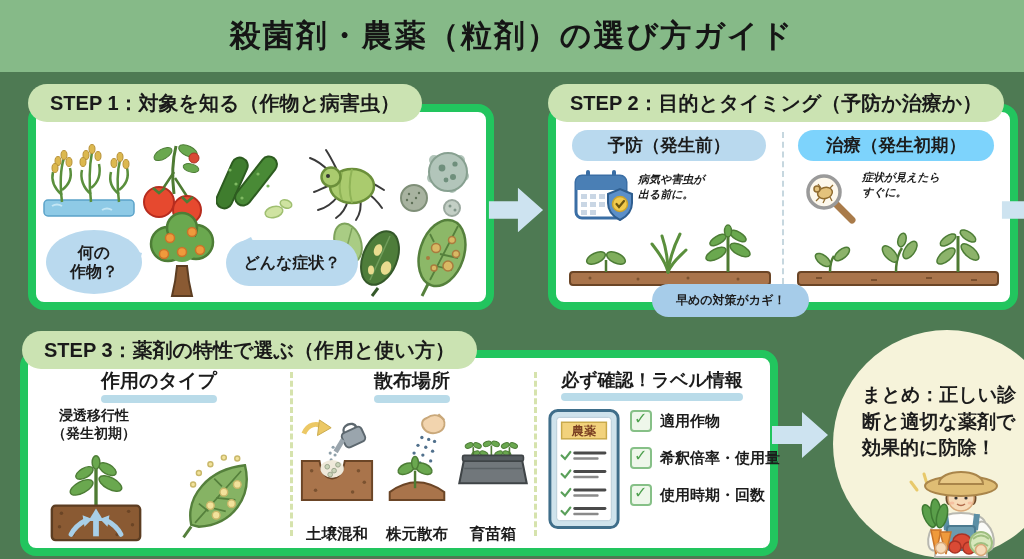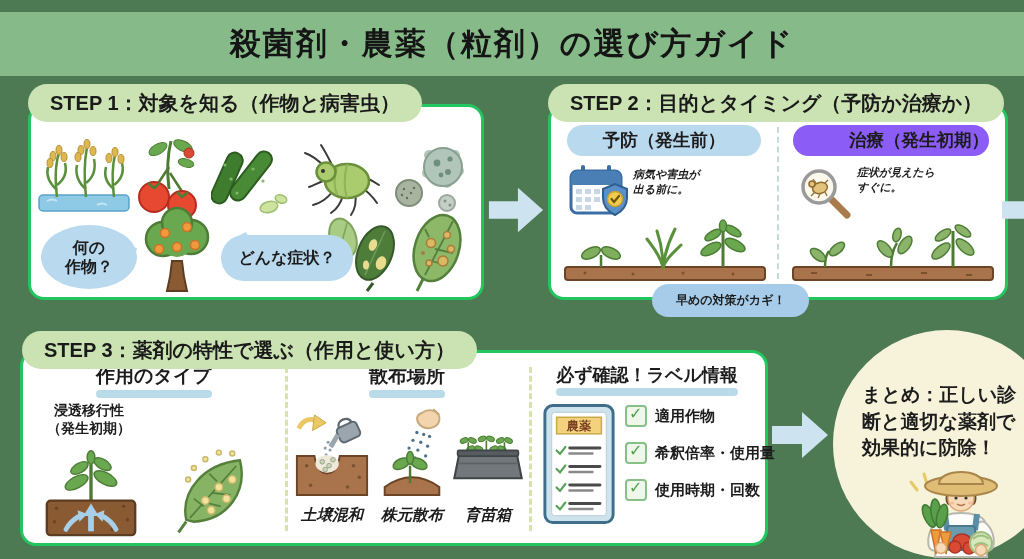--- a/index.html
+++ b/index.html
@@ -4,27 +4,27 @@
 <style>
   html,body{margin:0;padding:0;}
   body{
     width:1024px;height:559px;position:relative;overflow:hidden;
     background:#4e7a53;
     font-family:"Liberation Sans","DejaVu Sans",sans-serif;
     color:#1c1c1c;
   }
   .abs{position:absolute;}
   
-  .banner{left:0;top:12px;width:1024px;height:64px;background:#86ba88;
+  .banner{left:0;top:0;width:1024px;height:72px;background:#86ba88;
     display:flex;align-items:center;justify-content:center;text-align:right;}
   .banner h1{margin:0;font-size:31px;font-weight:800;letter-spacing:2px;color:#151515;}
   
   .step-pill{height:38px;line-height:38px;padding:0 22px;background:#cbe3b2;
     border-radius:20px;font-size:20px;font-weight:800;white-space:nowrap;z-index:3;color:#1a1a1a;}
-  .card{background:#ffffff;border:3px solid #22c55e;border-radius:16px;z-index:1;}
+  .card{background:#ffffff;border:8px solid #22c55e;border-radius:16px;z-index:1;}
   #pill1{left:28px;top:84px;}
   #card1{left:28px;top:104px;width:450px;height:190px;}
   #pill2{left:548px;top:84px;}
   #card2{left:548px;top:104px;width:454px;height:190px;}
   #pill3{left:22px;top:331px;}
   #card3{left:20px;top:350px;width:742px;height:190px;}
   .arrow{z-index:2;}
   #arrow1{left:487px;top:182px;}
   #arrow2{left:1000px;top:182px;}
   #arrow3{left:770px;top:406px;}
@@ -35,34 +35,34 @@
   #bubble-crop{left:10px;top:118px;width:96px;height:64px;border-radius:50%;}
   #bubble-crop::after{content:"";position:absolute;right:-9px;top:14px;width:0;height:0;
     border:9px solid transparent;border-left-color:#b9d9ee;transform:rotate(-30deg);}
   #bubble-symptom{left:190px;top:128px;width:132px;height:46px;border-radius:23px;}
   #bubble-symptom::after{content:"";position:absolute;left:16px;top:-12px;width:0;height:0;
     border:9px solid transparent;border-bottom-color:#b9d9ee;transform:rotate(18deg);}
   
   .col-pill{height:31px;line-height:31px;text-align:center;border-radius:16px;
     font-size:17.5px;font-weight:800;z-index:2;}
   #prev-pill{left:16px;top:18px;width:194px;background:#b9d9ee;}
-  #treat-pill{left:242px;top:18px;width:196px;background:#8b5cf6;text-align:right;}
+  #treat-pill{left:242px;top:18px;width:196px;background:#7dd3fc;}
   .divider2{left:226px;top:20px;height:152px;border-left:2px dashed #c6d7df;}
   .mini-desc{font-size:11px;font-weight:800;line-height:1.4;font-style:italic;}
   #prev-desc{left:82px;top:60px;width:138px;}
   #treat-desc{left:306px;top:58px;width:142px;}
   #key-pill{left:652px;top:284px;height:33px;line-height:33px;padding:0 24px;
     background:#a6cce9;border-radius:17px;font-size:12px;font-weight:800;z-index:4;white-space:nowrap;}
   
   .divider3{top:14px;height:164px;border-left:3px dashed #d6e3ad;}
   .col-head-wrap{top:10px;text-align:center;z-index:2;}
   .col-head{display:inline-block;font-size:19px;font-weight:800;padding:0 4px;}
   .col-head::after{content:"";display:block;height:8px;background:#b9dbe9;border-radius:4px;margin-top:1px;}
   .sub-label{font-size:14px;font-weight:800;text-align:center;line-height:1.3;}
-  .caption{font-size:15.5px;font-weight:800;text-align:center;margin-top:0;font-style:italic;}
+  .caption{font-size:15.5px;font-weight:800;text-align:center;margin-top:14px;}
   .check-row{display:flex;align-items:center;gap:8px;margin-bottom:15px;font-size:15px;font-weight:800;white-space:nowrap;}
   .checkbox{width:18px;height:18px;flex:0 0 18px;background:#eef7ea;border:2px solid #86c087;
     border-radius:4px;position:relative;}
   .checkbox::before{content:"✓";position:absolute;left:2px;top:-3px;font-size:16px;font-weight:800;color:#4da04d;}
   
   #summary-circle{left:833px;top:330px;width:228px;height:228px;border-radius:50%;
     background:#f6f3da;z-index:1;}
   #summary-text{left:862px;top:382px;width:170px;font-size:19px;font-weight:800;line-height:1.4;z-index:2;}
   #farmer{left:888px;top:460px;z-index:3;}
 </style>

